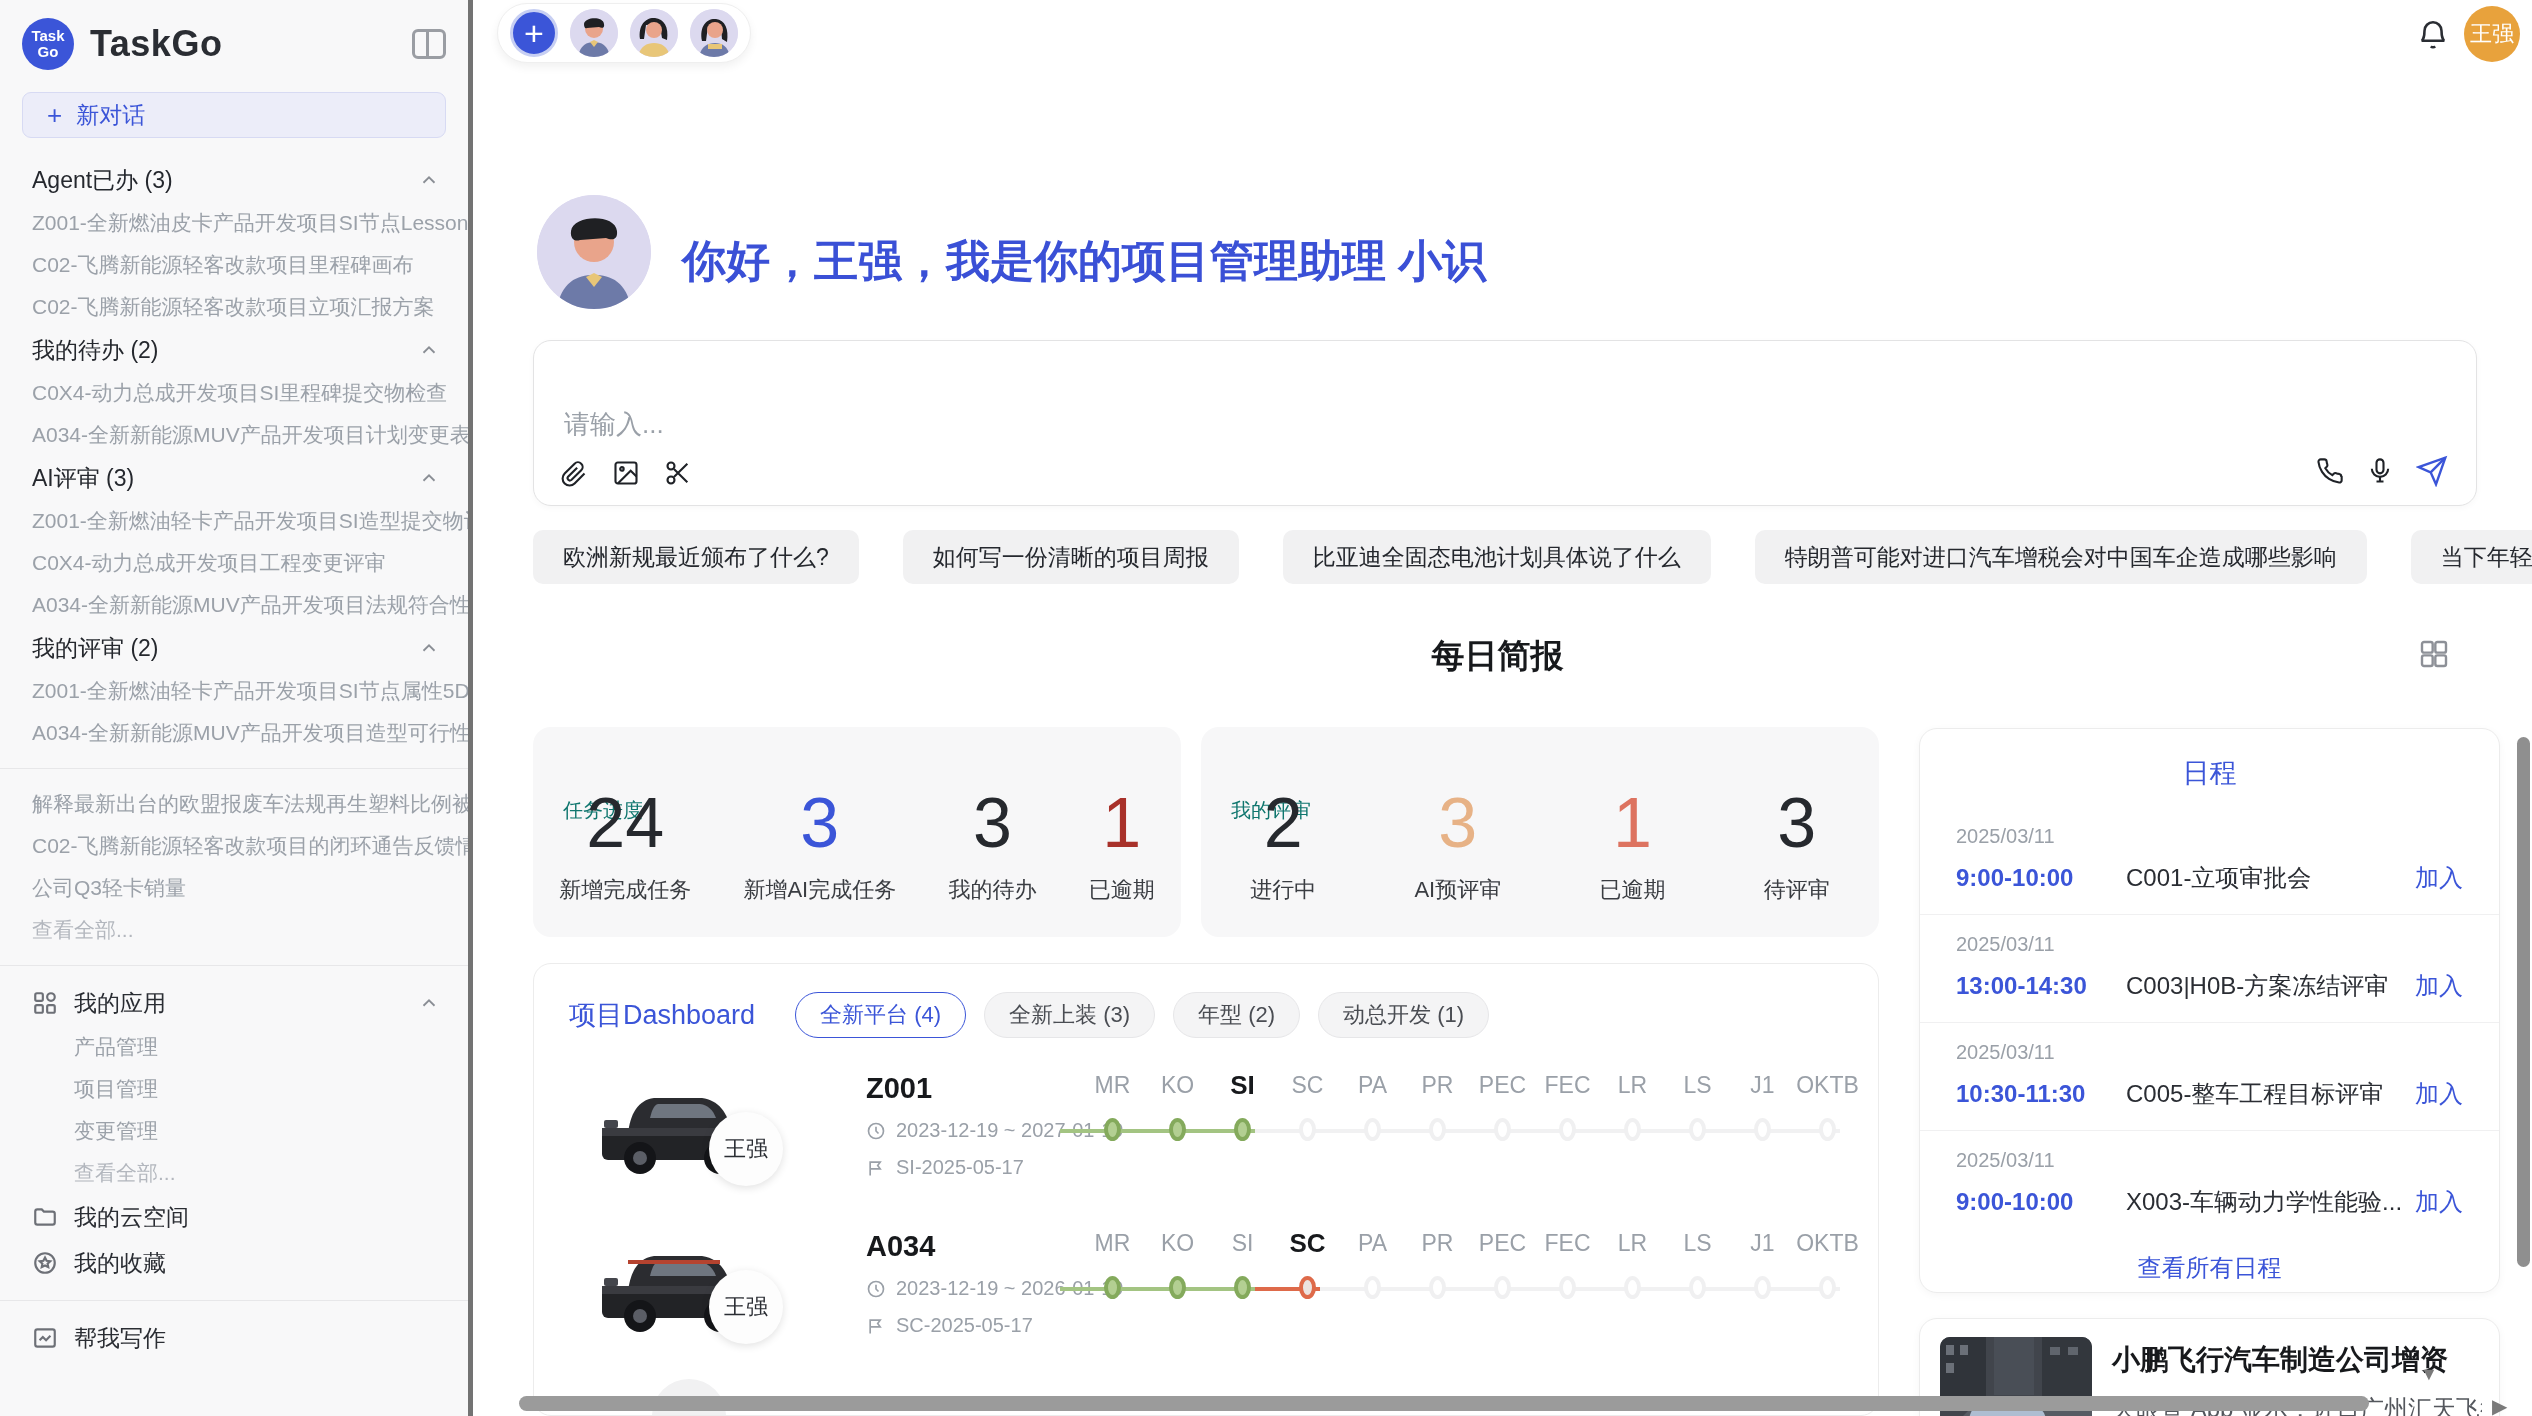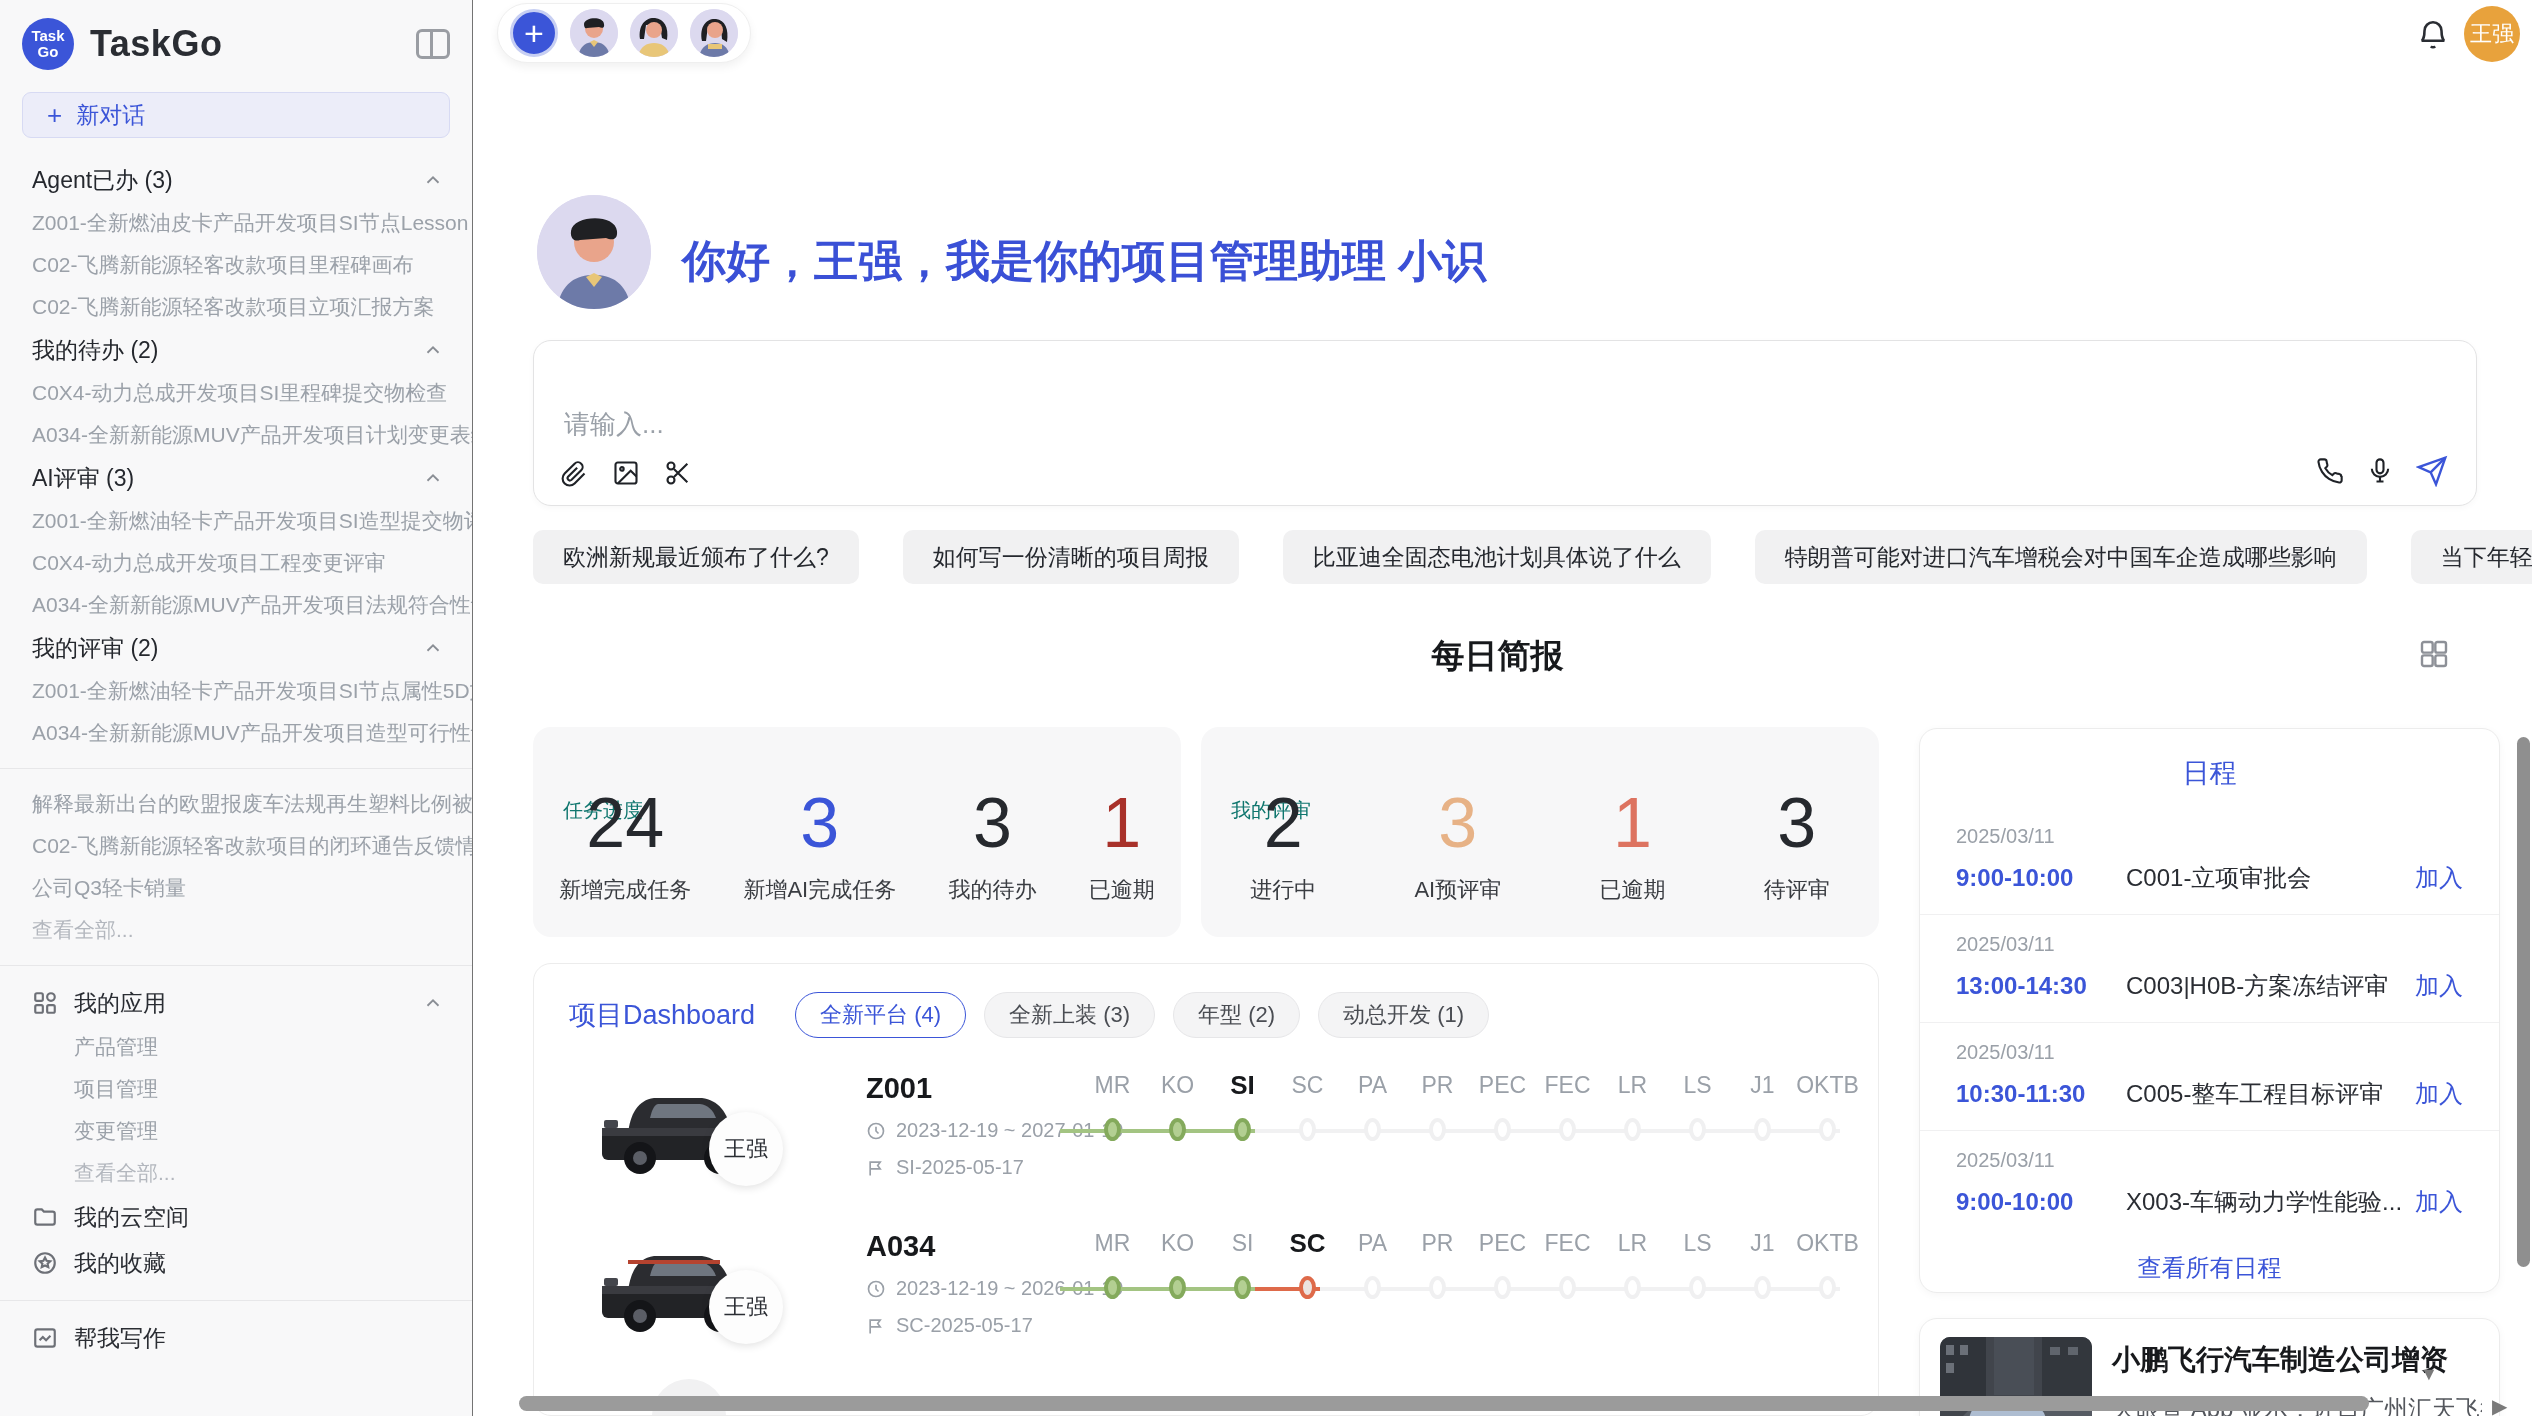--- a/index.html
+++ b/index.html
@@ -2,21 +2,21 @@
 <html><head>
 <meta charset="utf-8">
 <style>
   * { margin:0; padding:0; box-sizing:border-box; }
   html,body { width:2532px; height:1416px; overflow:hidden; background:#fff;
               font-family:"Liberation Sans","DejaVu Sans",sans-serif; color:#2a2d33; }
   .page { position:relative; width:2532px; height:1416px; }
 
   
   .sidebar { position:absolute; left:0; top:0; width:473px; height:1416px;
-             background:#f8f8f9; border-right:1px solid #737373; padding:14px 0 0 0; overflow:hidden; }
+             background:#f8f8f9; border-right:5px solid #737373; padding:14px 0 0 0; overflow:hidden; }
   .side-head { display:flex; align-items:center; padding:4px 22px 0 22px; }
   .logo-circle { width:52px; height:52px; border-radius:50%; background:#3b55d8; color:#fff;
                  display:flex; flex-direction:column; align-items:center; justify-content:center;
                  font-size:15px; line-height:16px; font-weight:700; }
   .app-title { font-size:36px; font-weight:700; margin-left:16px; letter-spacing:.5px; flex:1; }
   .panel-icon { width:34px; height:30px; border:3px solid #9a9da3; border-radius:6px; position:relative; }
   .panel-icon::after { content:""; position:absolute; left:11px; top:0; bottom:0; width:3px; background:#9a9da3; }
   .new-chat { margin:22px 22px 10px 22px; height:46px; background:#ecedf9; border:1px solid #d7daf3;
               border-radius:9px; display:flex; align-items:center; padding:0 24px; color:#3b55d8;
               font-size:23px; gap:14px; cursor:pointer; }

